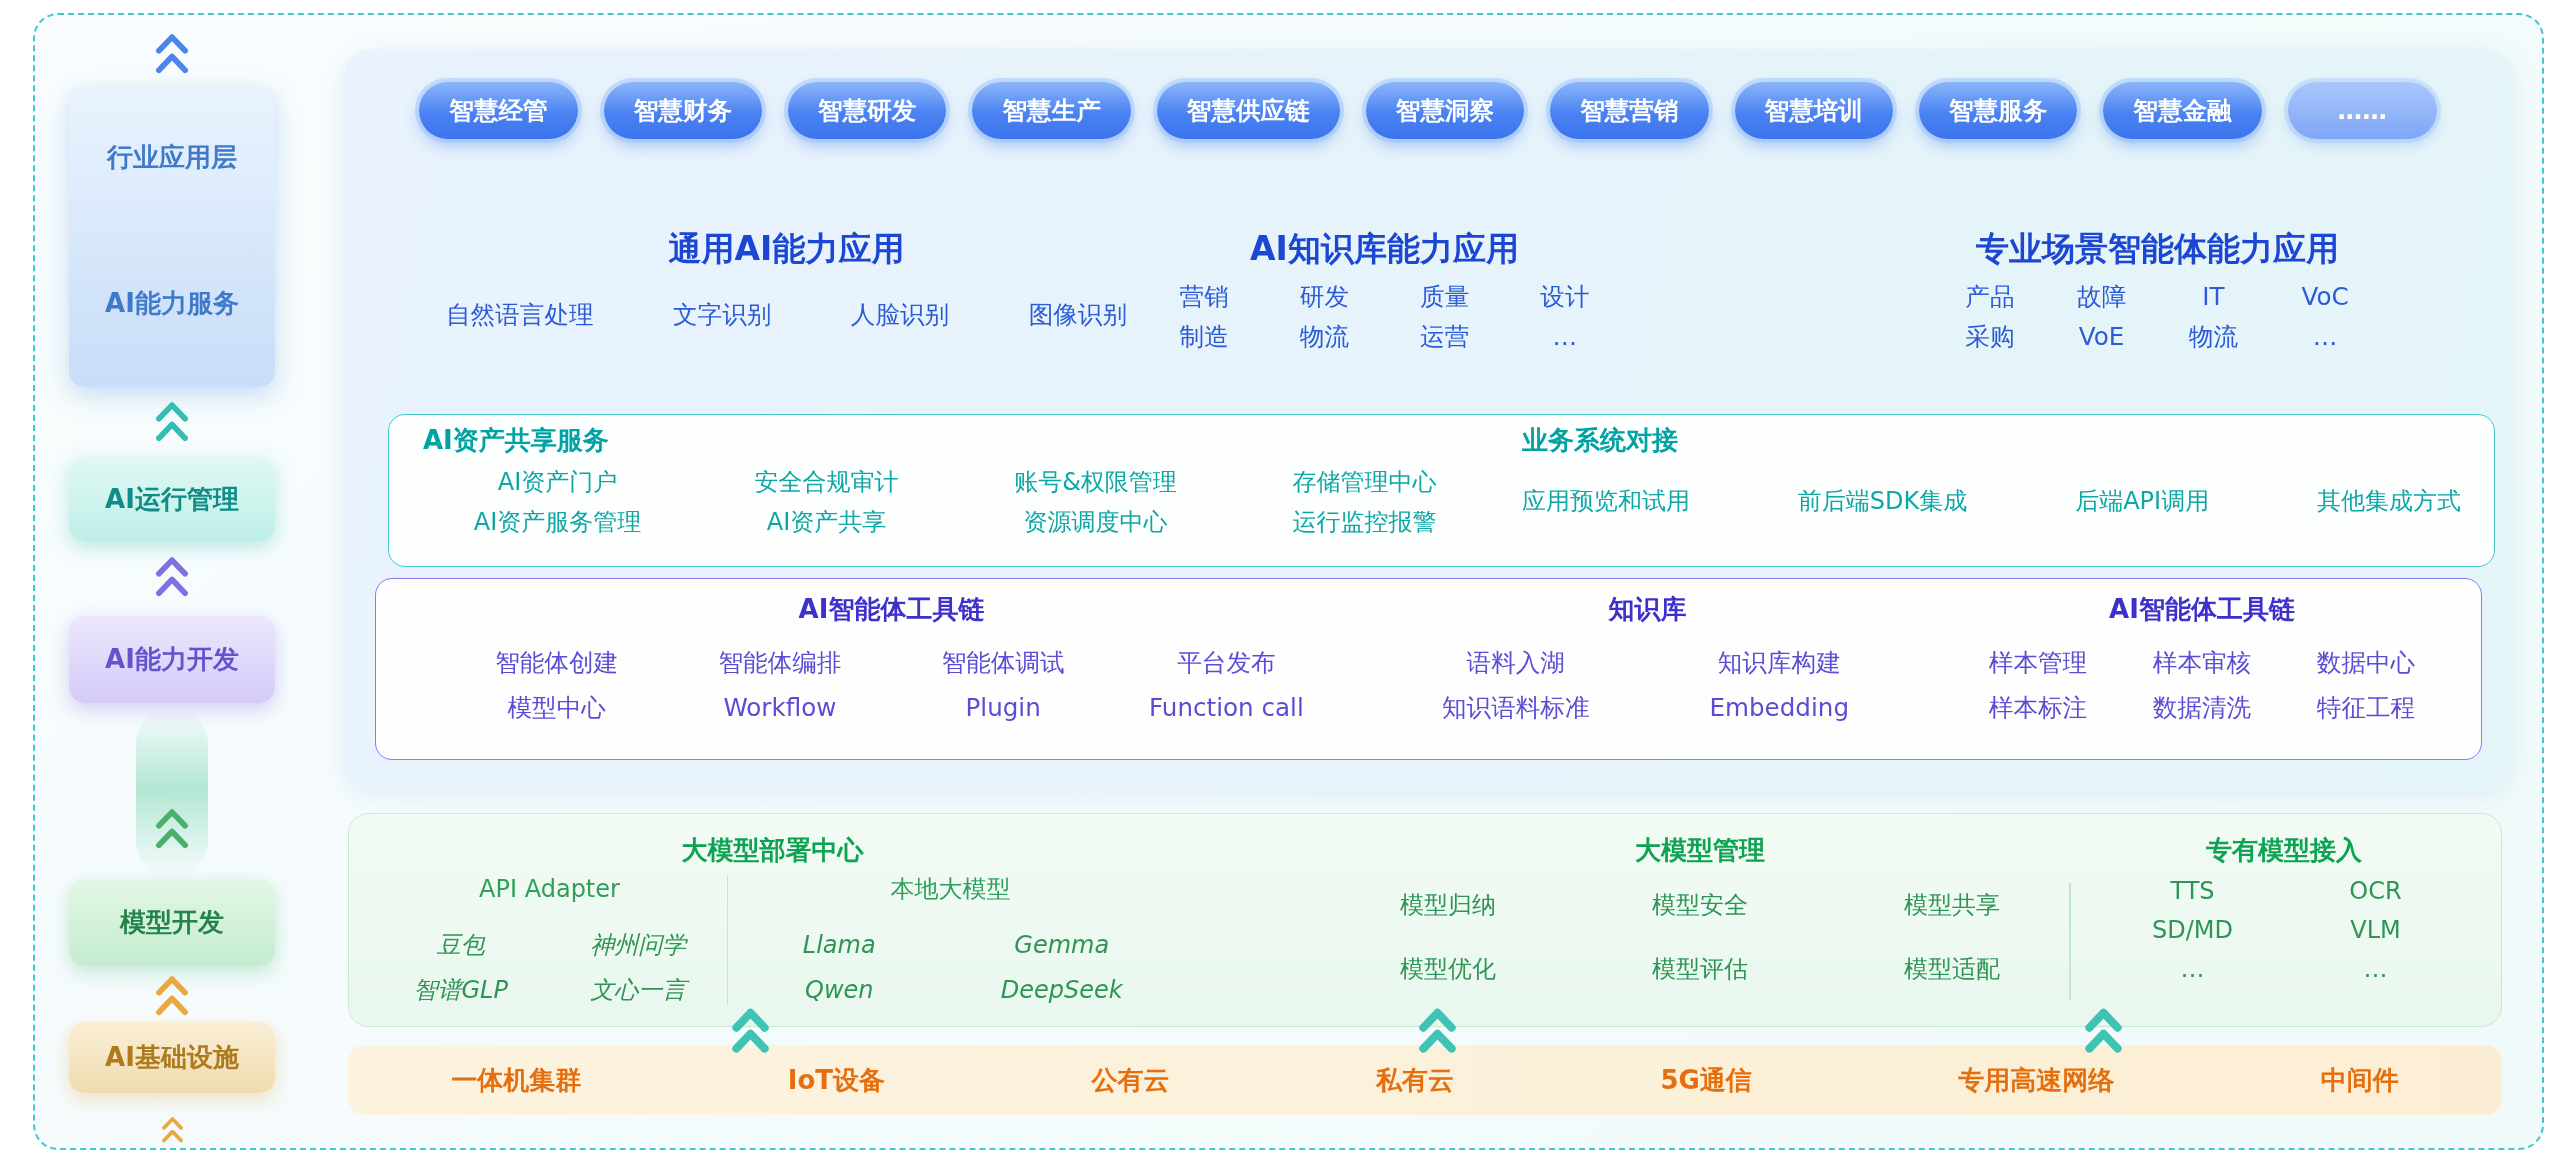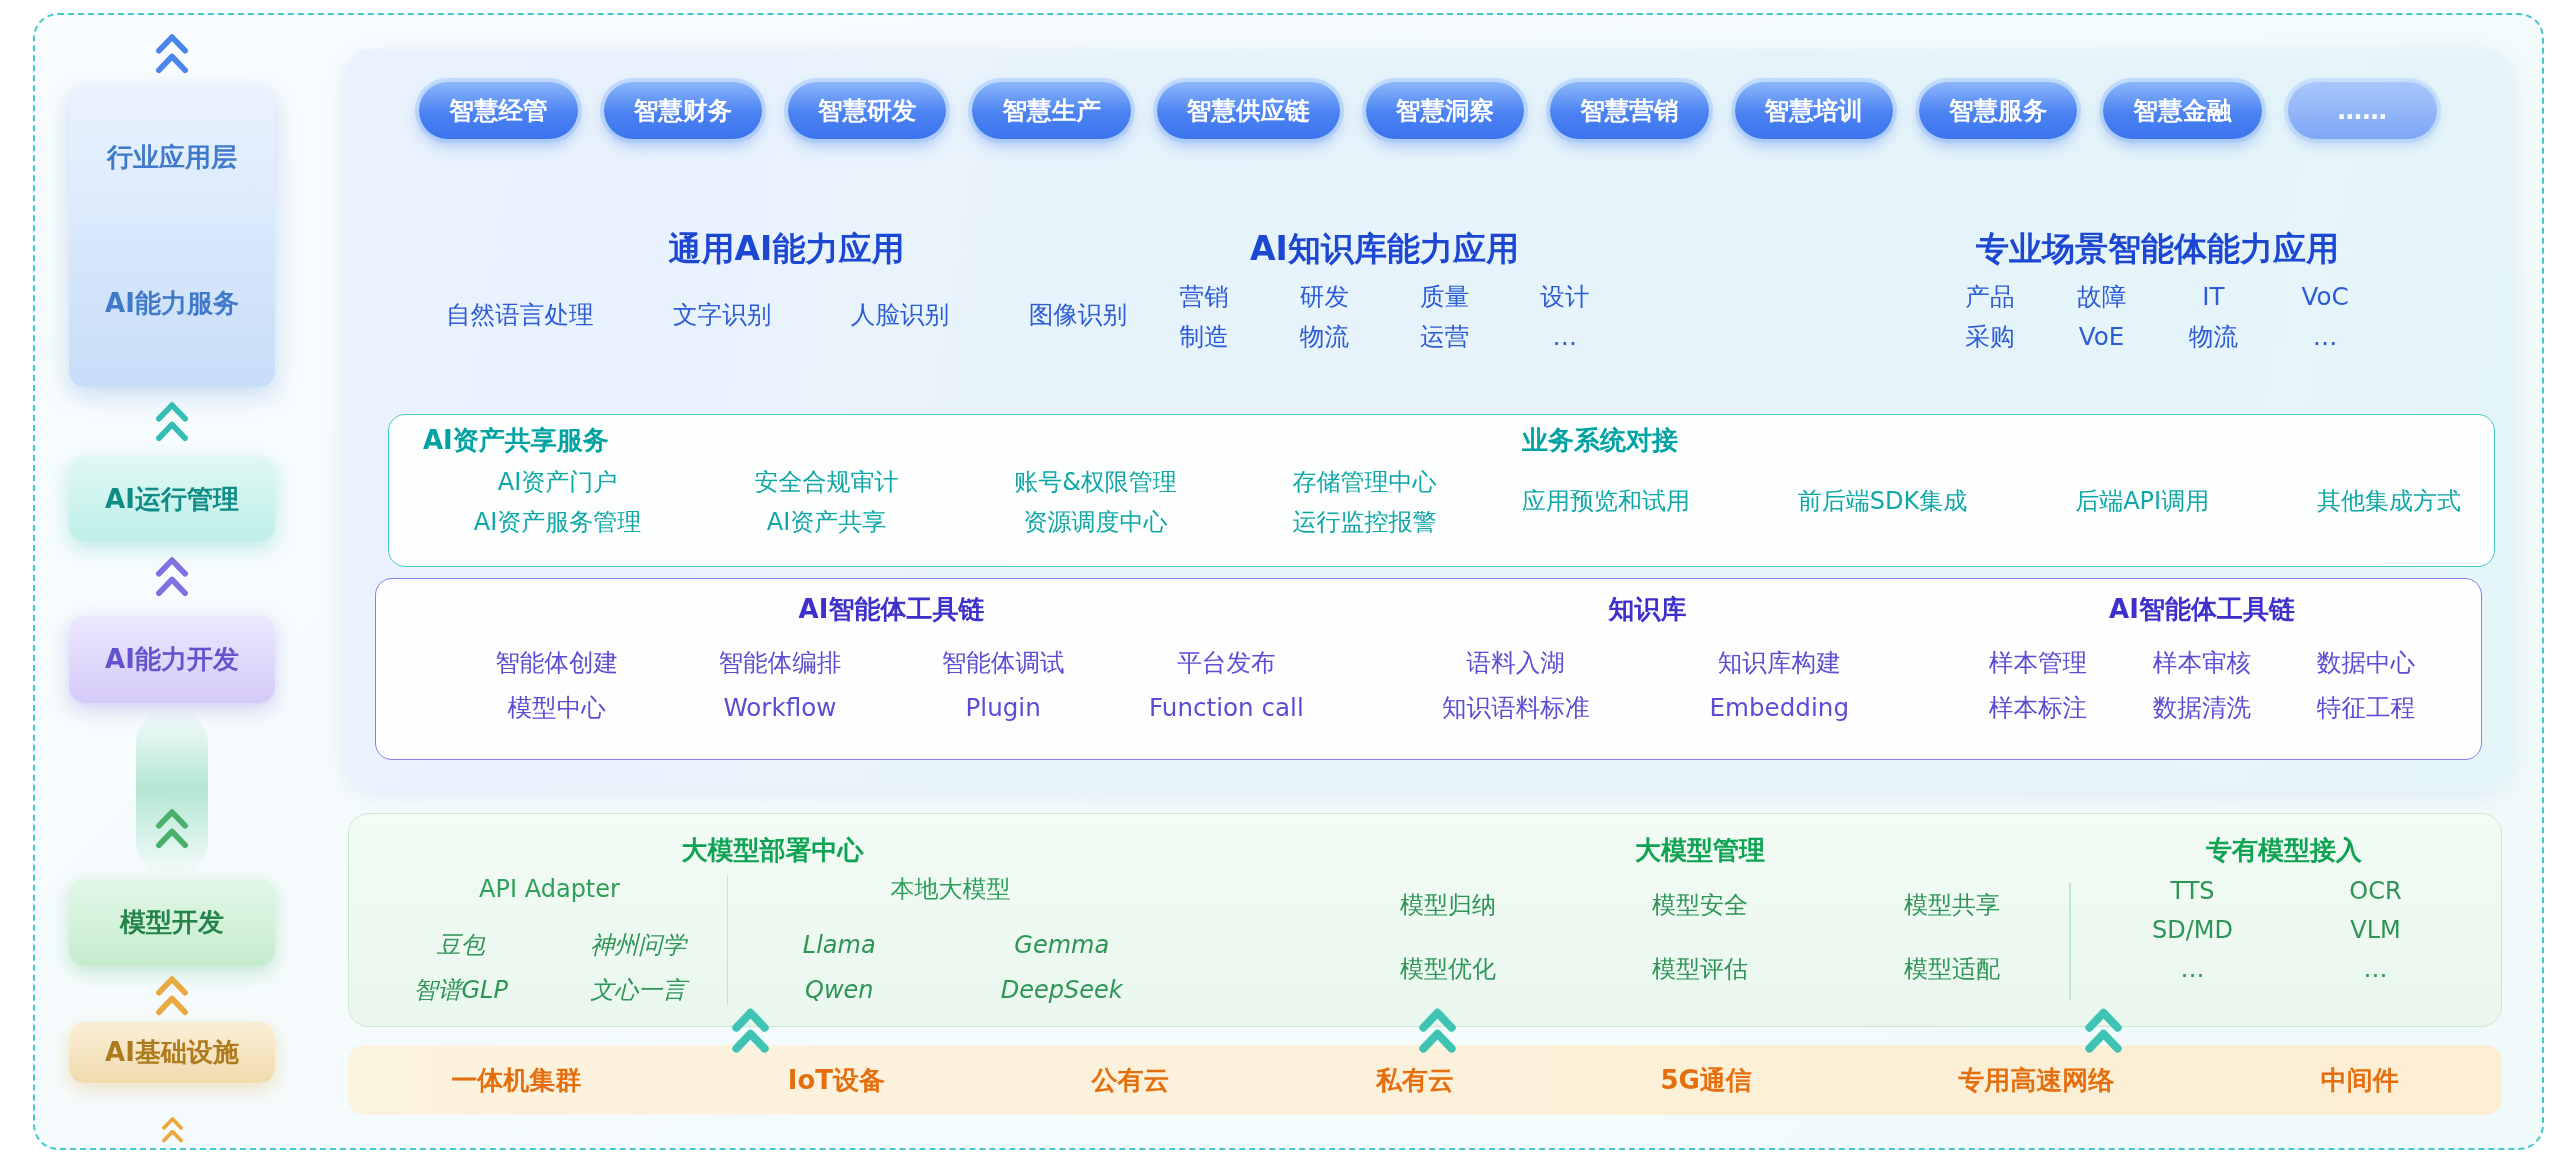--- a/index.html
+++ b/index.html
@@ -18,21 +18,21 @@
     font-size:26px; font-weight:600; }
   .box-app { top:86px; height:301px; flex-direction:column; justify-content:space-between;
     padding:54px 0 66px; background:linear-gradient(180deg,#E9F3FD 0%,#C8DDF9 100%);
     color:#3F7ACA; box-shadow:0 8px 25px rgba(110,160,220,0.35); }
   .box-run { top:457px; height:84px; background:linear-gradient(180deg,#E0F8F5 0%,#BEEFE7 100%);
     color:#0E8C85; box-shadow:0 6.9px 19.5px rgba(60,190,180,0.30);align-items:center; }
   .box-dev { top:616px; height:87px; background:linear-gradient(180deg,#ECE7FD 0%,#D5CBF8 100%);
     color:#6254CE; box-shadow:0 6.9px 19.5px rgba(120,100,220,0.28); }
   .box-model { top:879px; height:87px; background:linear-gradient(180deg,#E3F7E6 0%,#C5ECCE 100%);
     color:#23834A; box-shadow:0 6.9px 19.5px rgba(70,180,110,0.28); }
-  .box-infra { top:1022px; height:61px; background:linear-gradient(180deg,#FAEFD7 0%,#F0DBAE 100%);
+  .box-infra { top:1022px; height:71px; background:linear-gradient(180deg,#FAEFD7 0%,#F0DBAE 100%);
     color:#AE7A1E; box-shadow:0 6.9px 19.5px rgba(220,170,70,0.30); }
 
   .arrow { position:absolute; z-index:2; }
   .arrow path { fill:none; stroke-width:10; stroke-linecap:round; stroke-linejoin:round; }
   .a-blue path   { stroke:#4A86EC; }
   .a-teal path   { stroke:#35BDB4; }
   .a-purple path { stroke:#8070E2; }
   .a-green path  { stroke:#4AB06A; }
   .a-orange path { stroke:#E9A93F; }
   .a-bigteal path{ stroke:#3FC4B4; stroke-width:13; }

